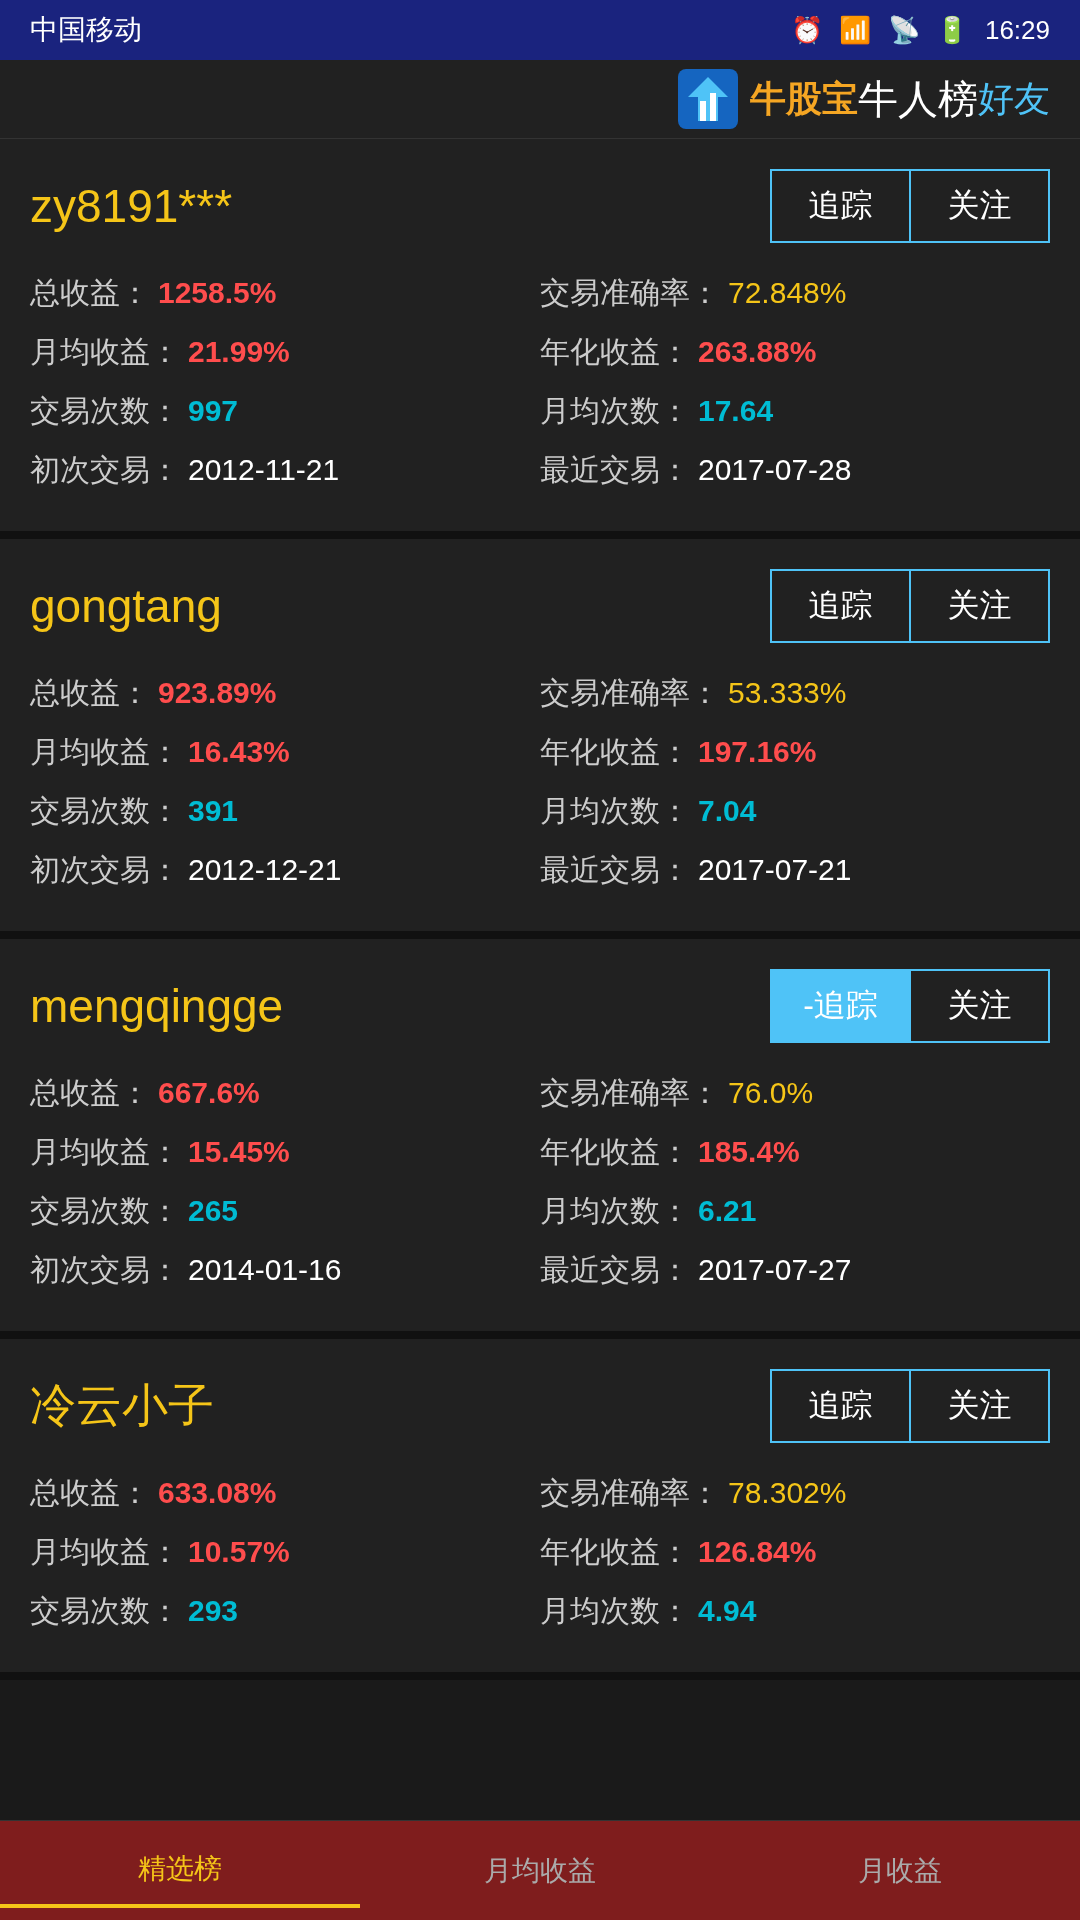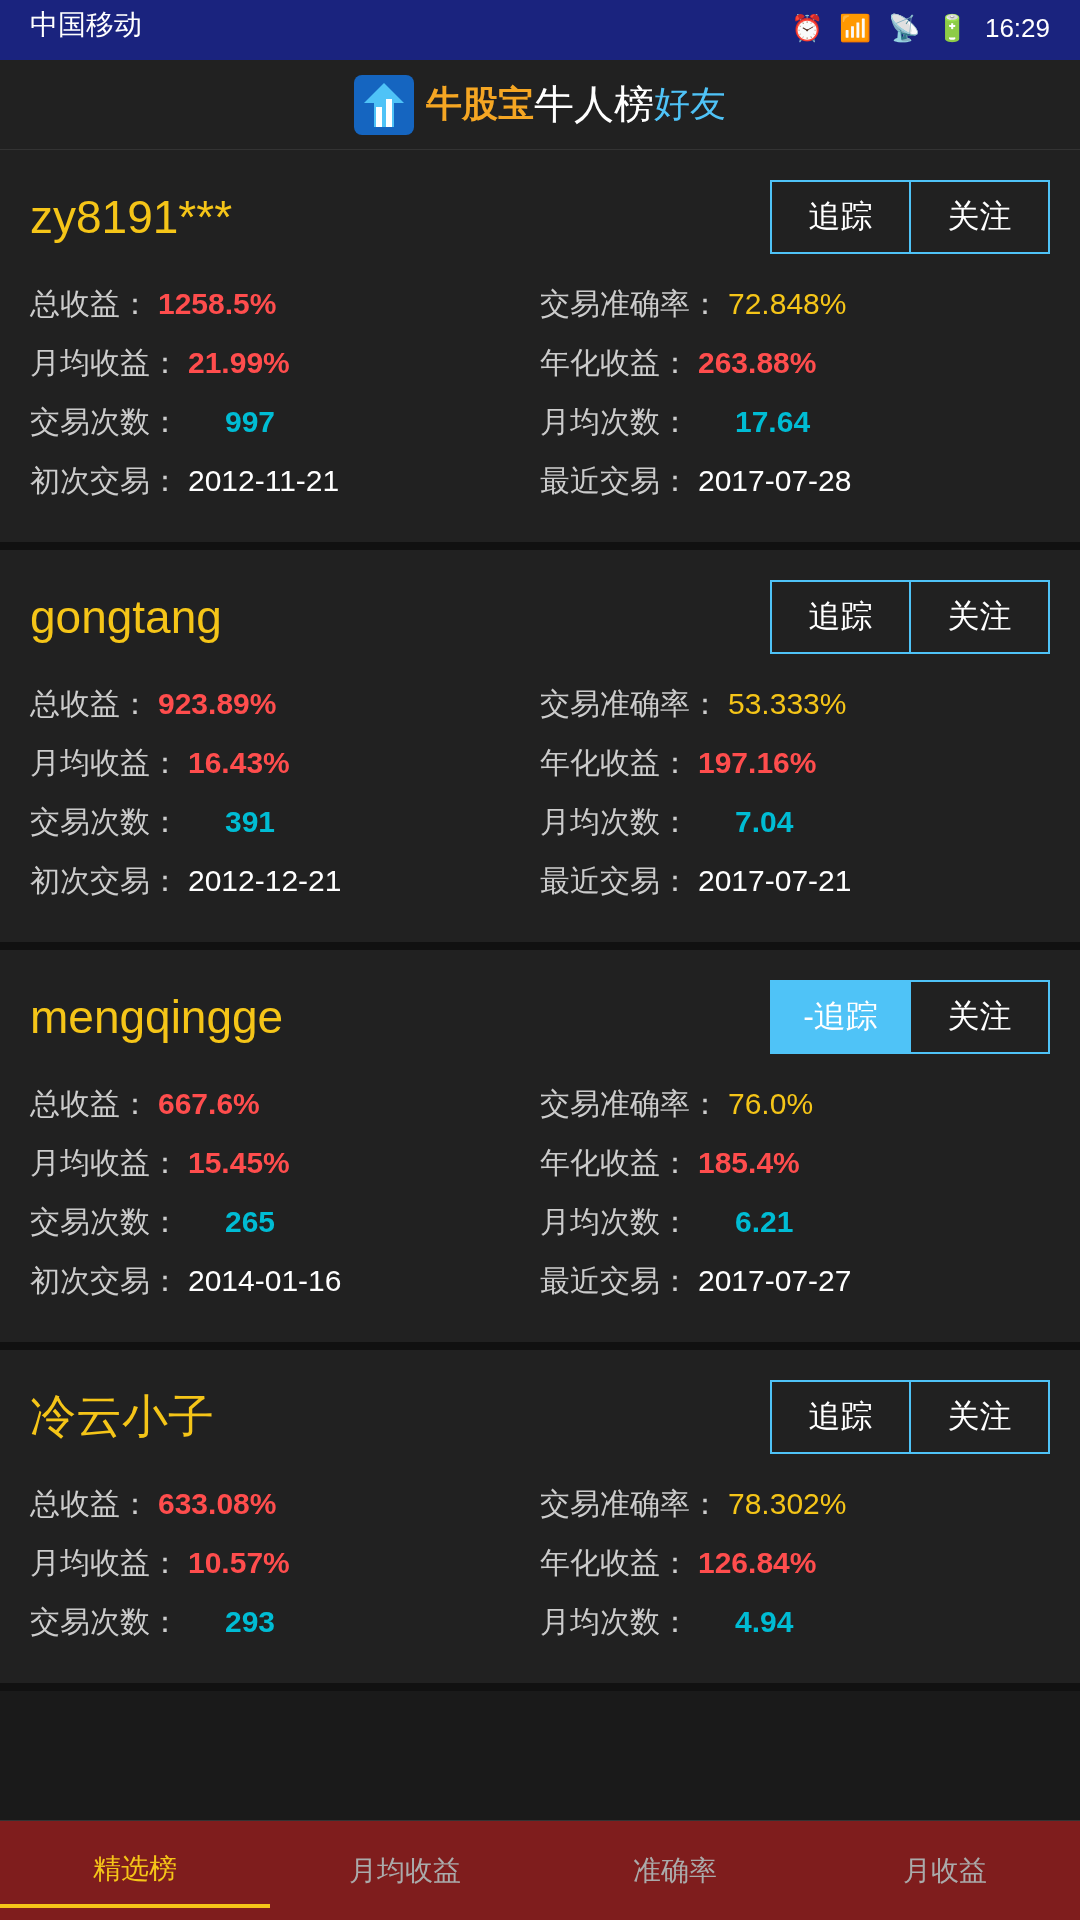--- a/index.html
+++ b/index.html
@@ -13,43 +13,43 @@
       color: #ffffff;
       overflow-x: hidden;
     }
 
     
     .status-bar {
       width: 100%;
       height: 60px;
       background: #1a237e;
       display: flex;
-      align-items: flex-end;
+      align-items: center;
       justify-content: space-between;
       padding: 16px 30px;
       font-size: 28px;
       color: #ffffff;
     }
     .status-left { font-size: 28px; }
     .status-right {
       display: flex;
       align-items: center;
       gap: 16px;
       font-size: 26px;
     }
 
     
     .header {
       width: 100%;
-      height: 90px;
+      height: 79px;
       background: #212121;
       display: flex;
       align-items: center;
-      justify-content: center;
-      padding: 0 14px;
+      justify-content: flex-end;
+      padding: 0 30px;
       border-bottom: 1px solid #333;
     }
     .header-logo {
       display: flex;
       align-items: center;
       gap: 12px;
     }
     .logo-icon {
       width: 60px;
       height: 60px;
@@ -120,21 +120,21 @@
       display: flex;
       align-items: baseline;
       font-size: 30px;
       gap: 8px;
     }
     .stat-label {
       color: #cccccc;
       white-space: nowrap;
     }
     .stat-value-red { color: #ff4d4d; font-weight: bold; }
-    .stat-value-cyan { color: #00bcd4; font-weight: bold; margin-left: 37px; }
+    .stat-value-cyan { color: #00bcd4; font-weight: bold; }
     .stat-value-white { color: #ffffff; }
     .stat-value-yellow { color: #f5c518; font-weight: normal; }
 
     
     .tab-bar {
       position: fixed;
       bottom: 0;
       width: 1080px;
       height: 100px;
       background: #7f1d1d;
@@ -351,15 +351,14 @@
           <span class="stat-label">月均次数：</span>
           <span class="stat-value-cyan">4.94</span>
         </div>
       </div>
     </div>
   </div>
 
 <div class="tab-bar">
 <div class="tab-item active">精选榜</div>
     <div class="tab-item">月均收益</div>
-    <div class="tab-item">准确率</div>
     <div class="tab-item">月收益</div>
   </div>
 
 </body></html>

